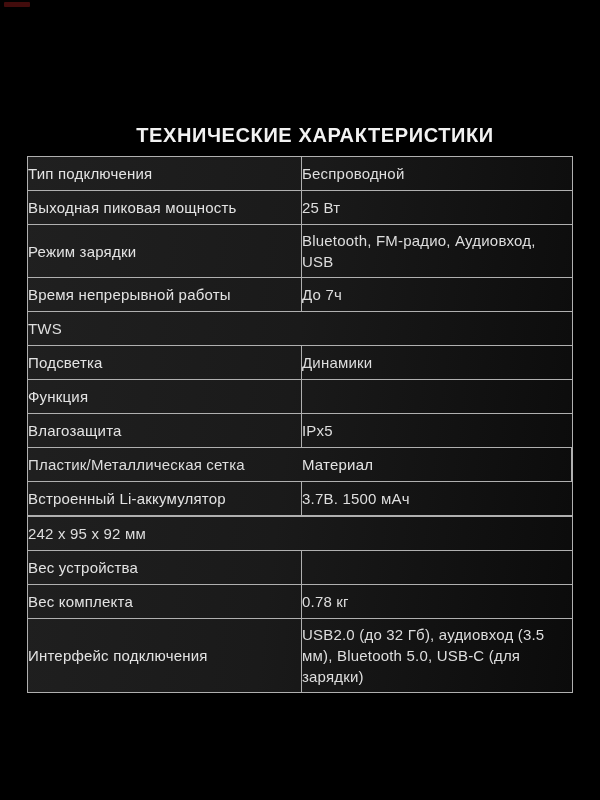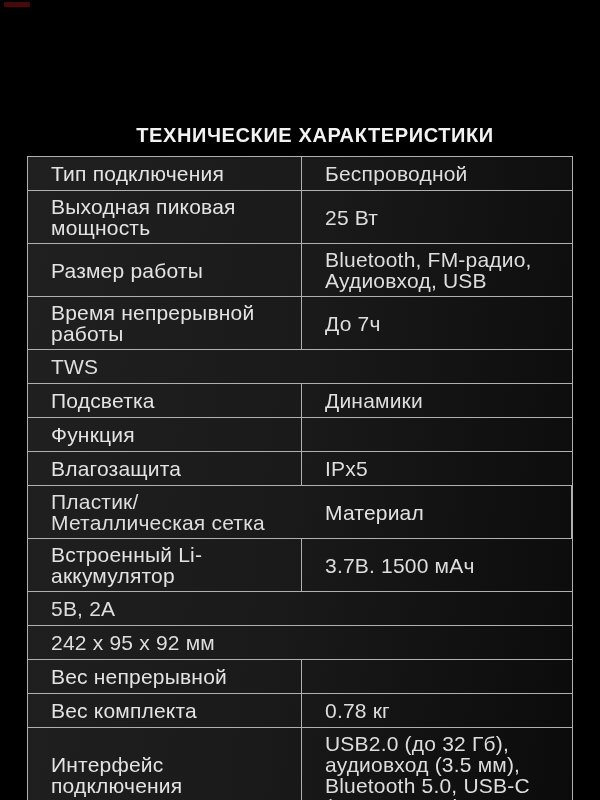--- a/index.html
+++ b/index.html
@@ -54,24 +54,24 @@
     display: grid;
     grid-template-columns: 274px 1fr;
   }
   .spec-row + .spec-row {
     border-top: 1px solid #b0b0b0;
   }
 
   .cell {
     min-height: 33px;
     box-sizing: border-box;
-    padding: 5px 11px 5px 23px;
+    padding: 5px 11px 5px 0;
     display: flex;
     align-items: center;
-    font-size: 21px;
+    font-size: 15px;
     line-height: 21px;
     letter-spacing: 0.2px;
     color: #e3e3e3;
   }
   .cell.label {
     border-right: 1px solid #b0b0b0;
   }
   .cell.value {
     color: #dedede;
   }
@@ -88,21 +88,21 @@
     <div class="cell label">Тип подключения</div>
     <div class="cell value">Беспроводной</div>
   </div>
 
   <div class="spec-row">
     <div class="cell label">Выходная пиковая мощность</div>
     <div class="cell value">25 Вт</div>
   </div>
 
   <div class="spec-row">
-    <div class="cell label">Размер работы</div>
+    <div class="cell label">Режим зарядки</div>
     <div class="cell value">Bluetooth, FM-радио, Аудиовход, USB</div>
   </div>
 
   <div class="spec-row">
     <div class="cell label">Время непрерывной работы</div>
     <div class="cell value">До 7ч</div>
   </div>
 
   <div class="spec-row">
     <div class="cell value">TWS</div>
@@ -126,29 +126,28 @@
     <div class="cell value">Пластик/Металлическая сетка</div>
     <div class="cell label">Материал</div>
   </div>
 
   <div class="spec-row">
     <div class="cell label">Встроенный Li-аккумулятор</div>
     <div class="cell value">3.7В. 1500 мАч</div>
   </div>
 
   <div class="spec-row">
-    <div class="cell value">5В, 2А</div>
   </div>
 
   <div class="spec-row">
     <div class="cell value">242 x 95 x 92 мм</div>
   </div>
 
   <div class="spec-row">
-    <div class="cell label">Вес непрерывной</div>
+    <div class="cell label">Вес устройства</div>
   </div>
 
   <div class="spec-row">
     <div class="cell label">Вес комплекта</div>
     <div class="cell value">0.78 кг</div>
   </div>
 
   <div class="spec-row">
     <div class="cell label">Интерфейс подключения</div>
     <div class="cell value">USB2.0 (до 32 Гб), аудиовход (3.5 мм), Bluetooth 5.0, USB-C (для зарядки)</div>

